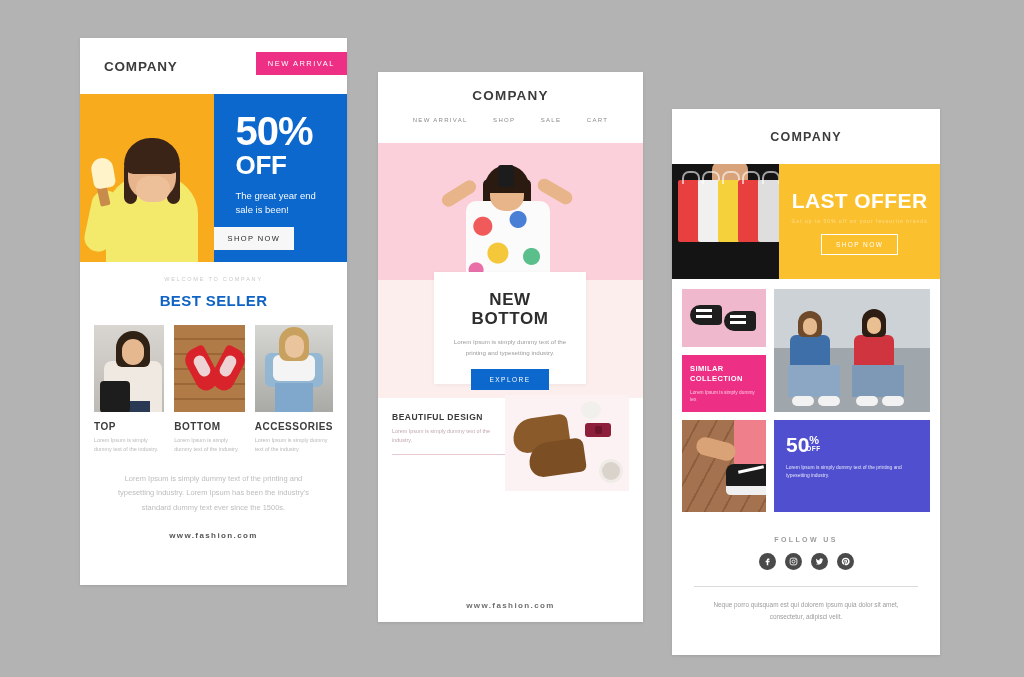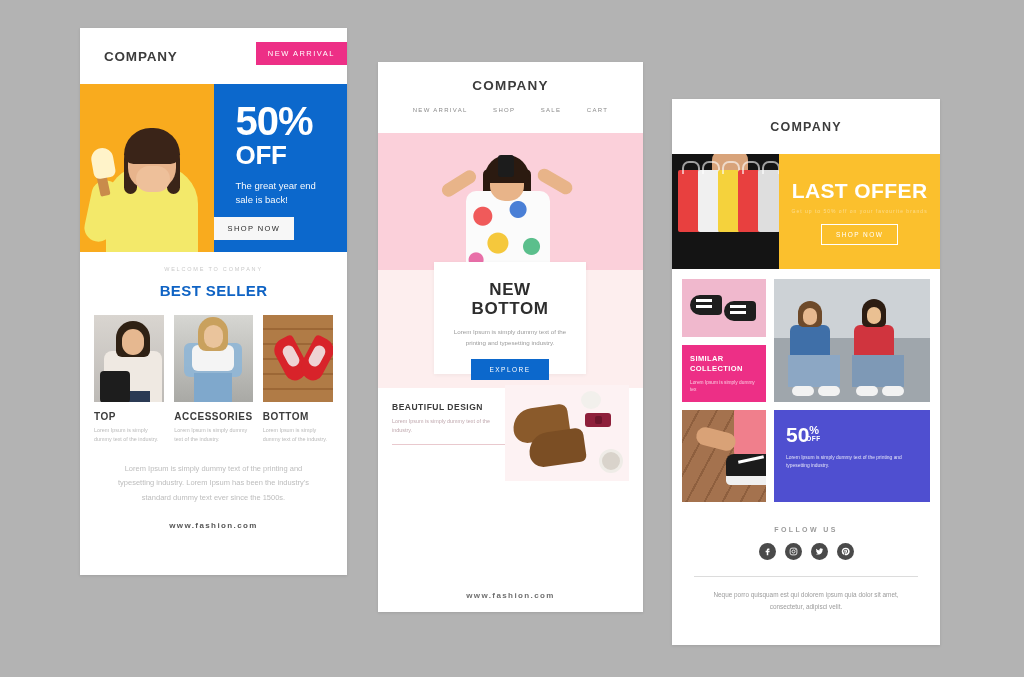--- a/index.html
+++ b/index.html
@@ -5,21 +5,21 @@
   * { box-sizing: border-box; margin: 0; padding: 0; }
   html, body {
     width: 1024px; height: 677px;
     background: #b3b3b3;
     font-family: "Liberation Sans", sans-serif;
     overflow: hidden;
   }
   .stage { position: relative; width: 1024px; height: 677px; }
 
   .panel { position: absolute; background: #ffffff; overflow: hidden;
-           box-shadow: 0 1px 3px rgba(0,0,0,0.10); }
+           box-shadow: 0 1px 3px rgba(0,0,0,0.10); margin-top: 10px; }
 
   
   #panel1 { left: 80px; top: 28px; width: 267px; height: 547px; }
 
   .p1-header { height: 56px; background: #fff; display: flex; align-items: center;
                justify-content: space-between; padding: 0 0 0 24px; position: relative; }
   .p1-logo { font-size: 13.5px; letter-spacing: 0.8px; color: #3c3c3c; font-weight: 600; }
   .p1-badge { background: #ed2f86; color: #fff; font-size: 7.5px; letter-spacing: 1.5px;
               padding: 7px 12px; margin-right: 0; position: absolute; right: 0; top: 14px; }
 
@@ -266,21 +266,21 @@
         <div class="ph g1-hair3"></div>
         <div class="ph g1-head"></div>
         <div class="ph g1-hair"></div>
         <div class="ph g1-hand"></div>
         <div class="ph g1-cone"></div>
         <div class="ph g1-icecream"></div>
       </div>
       <div class="p1-hero-right">
         <div class="p1-pct">50%</div>
         <div class="p1-off">OFF</div>
-        <div class="p1-sub">The great year end sale is back!</div>
+        <div class="p1-sub">The great year end sale is been!</div>
         <div class="p1-shopnow">SHOP NOW</div>
       </div>
     </div>
 
     <div class="p1-welcome">WELCOME TO COMPANY</div>
     <div class="p1-bestseller">BEST SELLER</div>
 
     <div class="p1-grid">
       <div class="p1-cell">
         <div class="p1-thumb t1">
@@ -288,40 +288,40 @@
             <div class="coat"></div>
             <div class="pant"></div>
           <div class="hair"></div>
             <div class="face"></div>
             <div class="bag"></div>
         </div>
         <div class="p1-ct">TOP</div>
         <div class="p1-cd">Lorem Ipsum is simply dummy text of the industry.</div>
       </div>
       <div class="p1-cell">
+        <div class="p1-thumb t2">
+          <div class="wood"></div>
+            <div class="sL"></div>
+            <div class="sR"></div>
+          <div class="lL"></div>
+            <div class="lR"></div>
+        </div>
+        <div class="p1-ct">BOTTOM</div>
+        <div class="p1-cd">Lorem Ipsum is simply dummy text of the industry.</div>
+      </div>
+      <div class="p1-cell">
         <div class="p1-thumb t3">
           <div class="bg"></div>
             <div class="jack"></div>
             <div class="top"></div>
           <div class="jean"></div>
             <div class="hair"></div>
             <div class="face"></div>
         </div>
         <div class="p1-ct">ACCESSORIES</div>
-        <div class="p1-cd">Lorem Ipsum is simply dummy text of the industry.</div>
-      </div>
-      <div class="p1-cell">
-        <div class="p1-thumb t2">
-          <div class="wood"></div>
-            <div class="sL"></div>
-            <div class="sR"></div>
-          <div class="lL"></div>
-            <div class="lR"></div>
-        </div>
-        <div class="p1-ct">BOTTOM</div>
         <div class="p1-cd">Lorem Ipsum is simply dummy text of the industry.</div>
       </div>
     </div>
 
     <div class="p1-foot">Lorem Ipsum is simply dummy text of the printing and typesetting industry. Lorem Ipsum has been the industry's standard dummy text ever since the 1500s.</div>
     <div class="p1-url">www.fashion.com</div>
   </div>
 
   <div class="panel" id="panel2">
 

